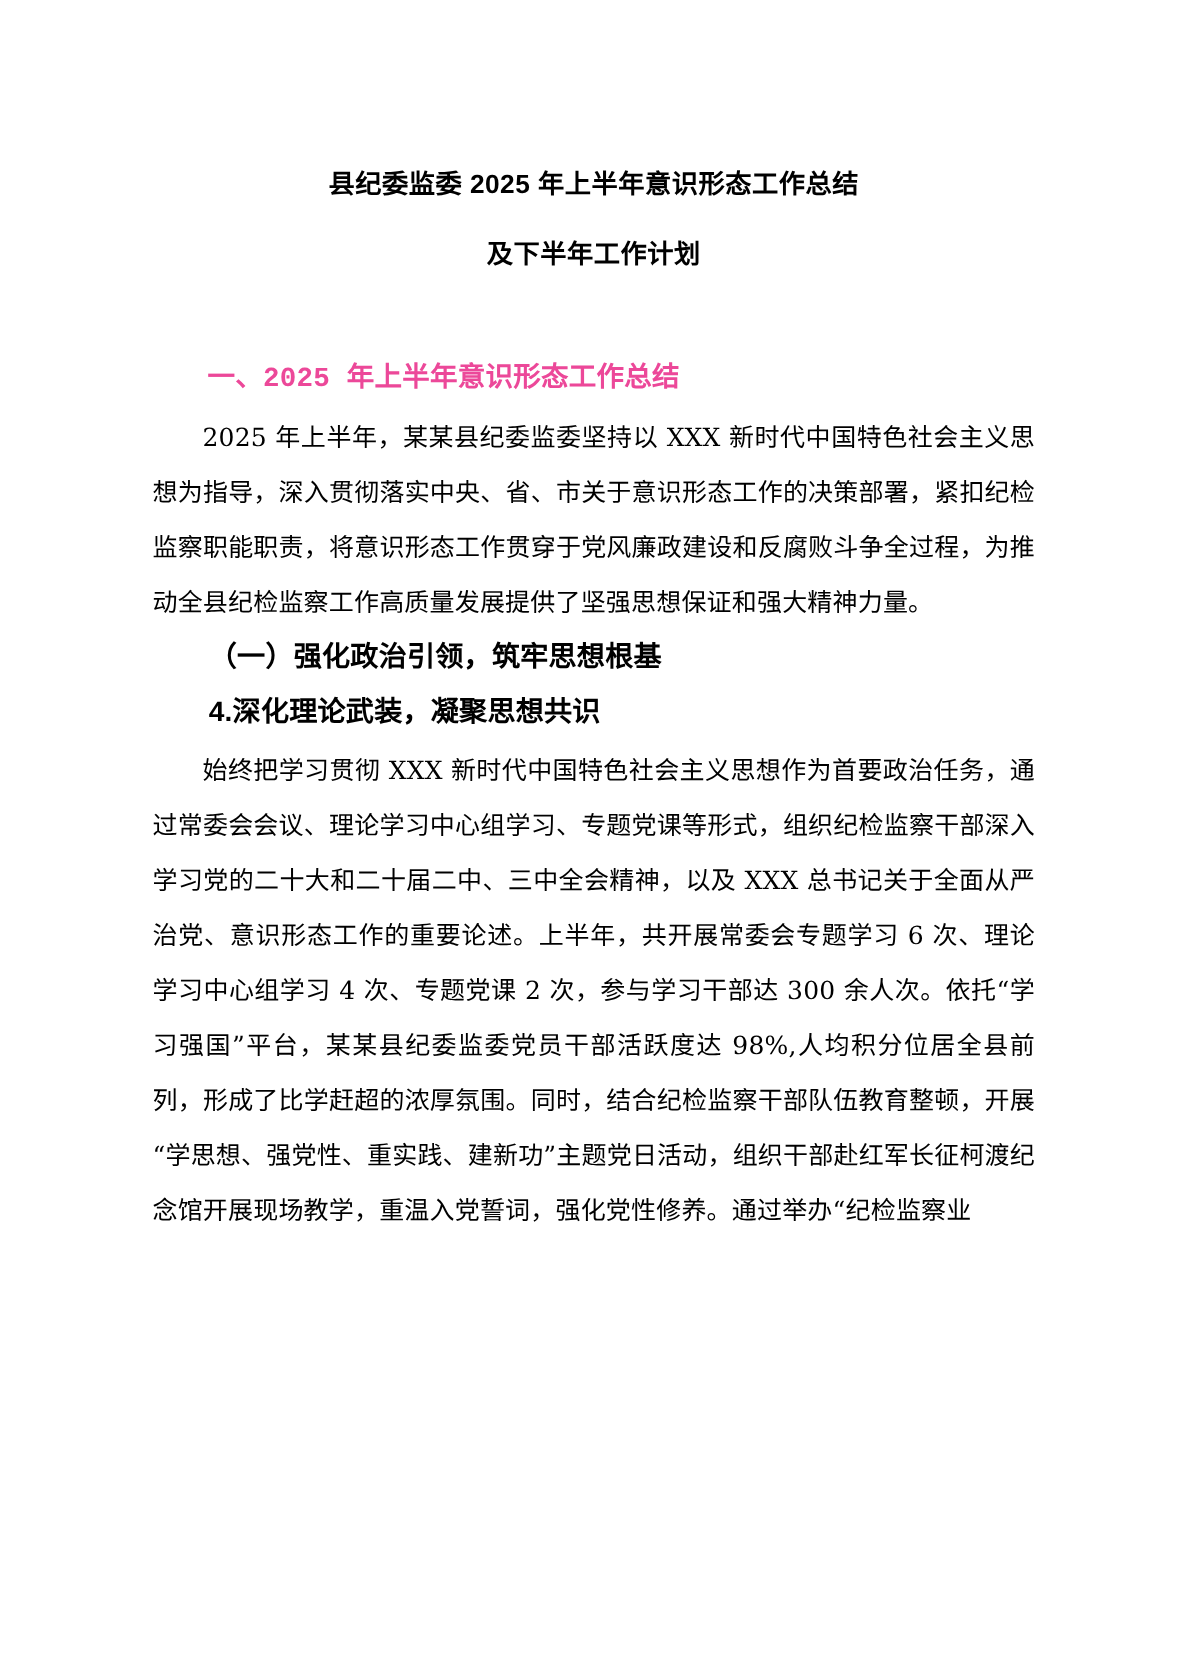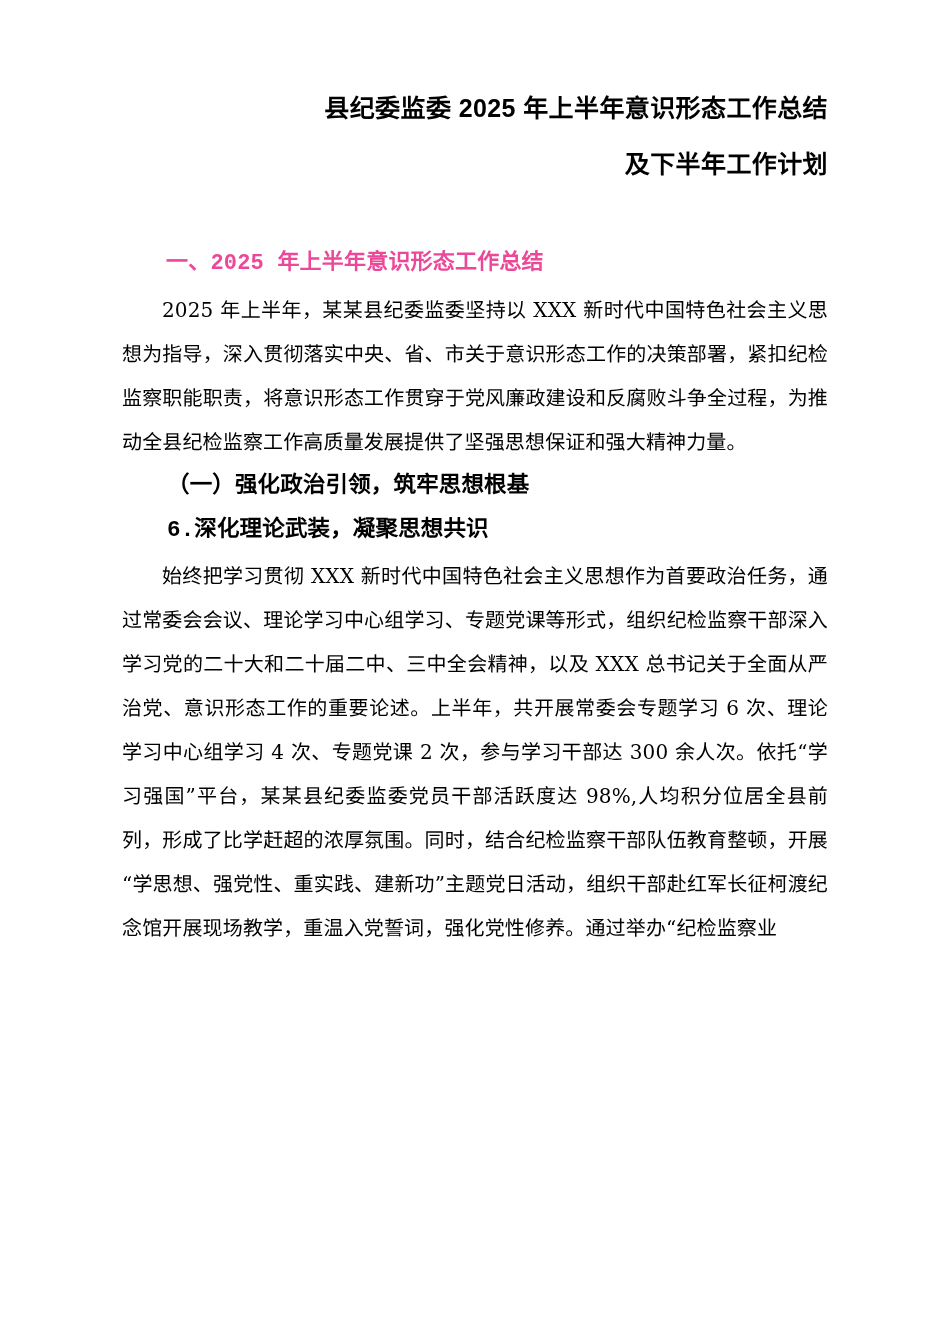--- a/index.html
+++ b/index.html
@@ -20,26 +20,26 @@
   .content {
     position: absolute;
     left: 122px;
     top: 0;
     width: 706px;
   }
 
   
   .doc-title {
     margin: 0;
-    padding-top: 80px;
+    padding-top: 120px;
     font-family: "Liberation Sans", "DejaVu Sans", sans-serif;
     font-weight: bold;
-    font-size: 25px;
+    font-size: 21px;
     line-height: 56px;
-    text-align: right;
+    text-align: center;
     color: #000000;
     letter-spacing: 0.4px;
     white-space: pre-line;
   }
 
   
   .h1-line {
     margin: 0;
     padding-top: 50px;
     text-indent: 2em;
@@ -62,21 +62,21 @@
     color: #000000;
     text-align: justify;
     text-justify: inter-ideograph;
     letter-spacing: 0.15px;
   }
 
   
   .sub-h {
     margin: 0;
     text-indent: 2em;
-    font-family: Liberation Mono, monospace;
+    font-family: Liberation Sans, sans-serif;
     font-size: 22.5px;
     line-height: 44px;
     color: #000000;
     letter-spacing: 0.15px;
   }
 </style>
 </head>
 <body>
 
 <div class="page">
@@ -84,18 +84,18 @@
 
     <h1 class="doc-title">县纪委监委 2025 年上半年意识形态工作总结
 及下半年工作计划</h1>
 
     <h2 class="h1-line">一、2025 年上半年意识形态工作总结</h2>
 
     <p class="body-p">2025 年上半年，某某县纪委监委坚持以 XXX 新时代中国特色社会主义思想为指导，深入贯彻落实中央、省、市关于意识形态工作的决策部署，紧扣纪检监察职能职责，将意识形态工作贯穿于党风廉政建设和反腐败斗争全过程，为推动全县纪检监察工作高质量发展提供了坚强思想保证和强大精神力量。</p>
 
     <h3 class="sub-h">（一）强化政治引领，筑牢思想根基</h3>
 
-    <h4 class="sub-h">6.深化理论武装，凝聚思想共识</h4>
+    <h4 class="sub-h">4.深化理论武装，凝聚思想共识</h4>
 
     <p class="body-p">始终把学习贯彻 XXX 新时代中国特色社会主义思想作为首要政治任务，通过常委会会议、理论学习中心组学习、专题党课等形式，组织纪检监察干部深入学习党的二十大和二十届二中、三中全会精神，以及 XXX 总书记关于全面从严治党、意识形态工作的重要论述。上半年，共开展常委会专题学习 6 次、理论学习中心组学习 4 次、专题党课 2 次，参与学习干部达 300 余人次。依托“学习强国”平台，某某县纪委监委党员干部活跃度达 98%,人均积分位居全县前列，形成了比学赶超的浓厚氛围。同时，结合纪检监察干部队伍教育整顿，开展“学思想、强党性、重实践、建新功”主题党日活动，组织干部赴红军长征柯渡纪念馆开展现场教学，重温入党誓词，强化党性修养。通过举办“纪检监察业</p>
 
   </div>
 </div>
 
 </body></html>

